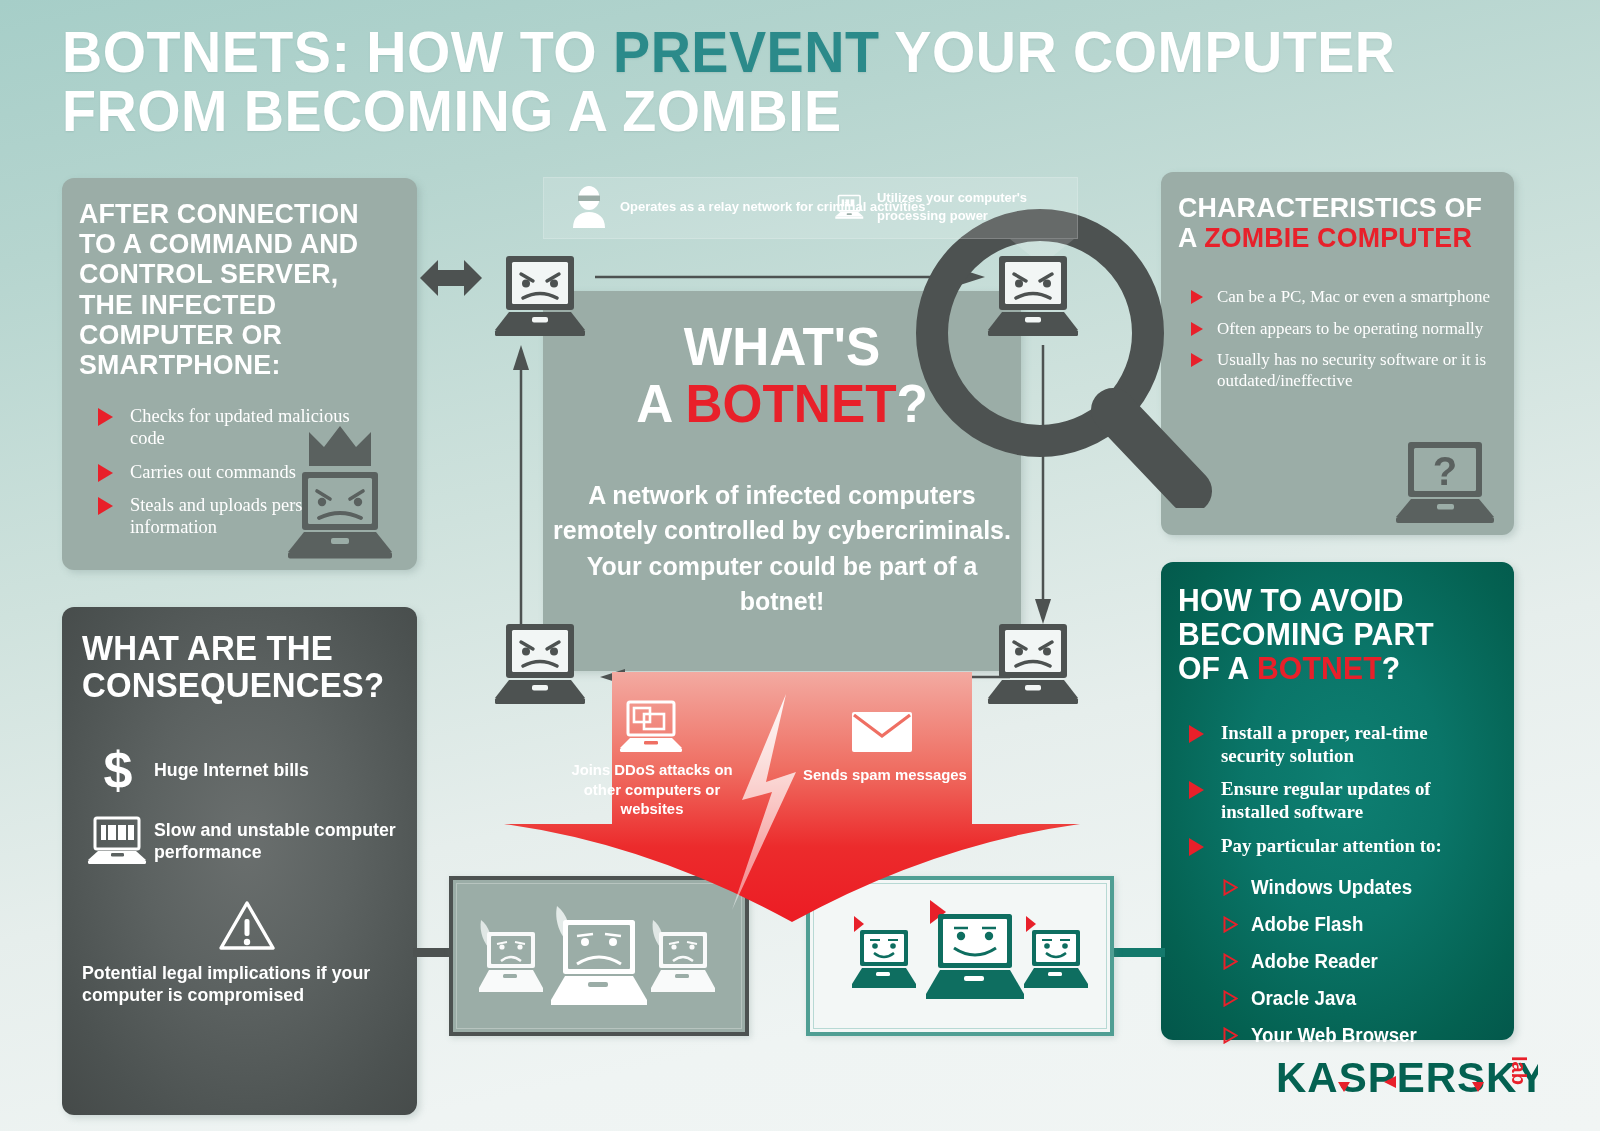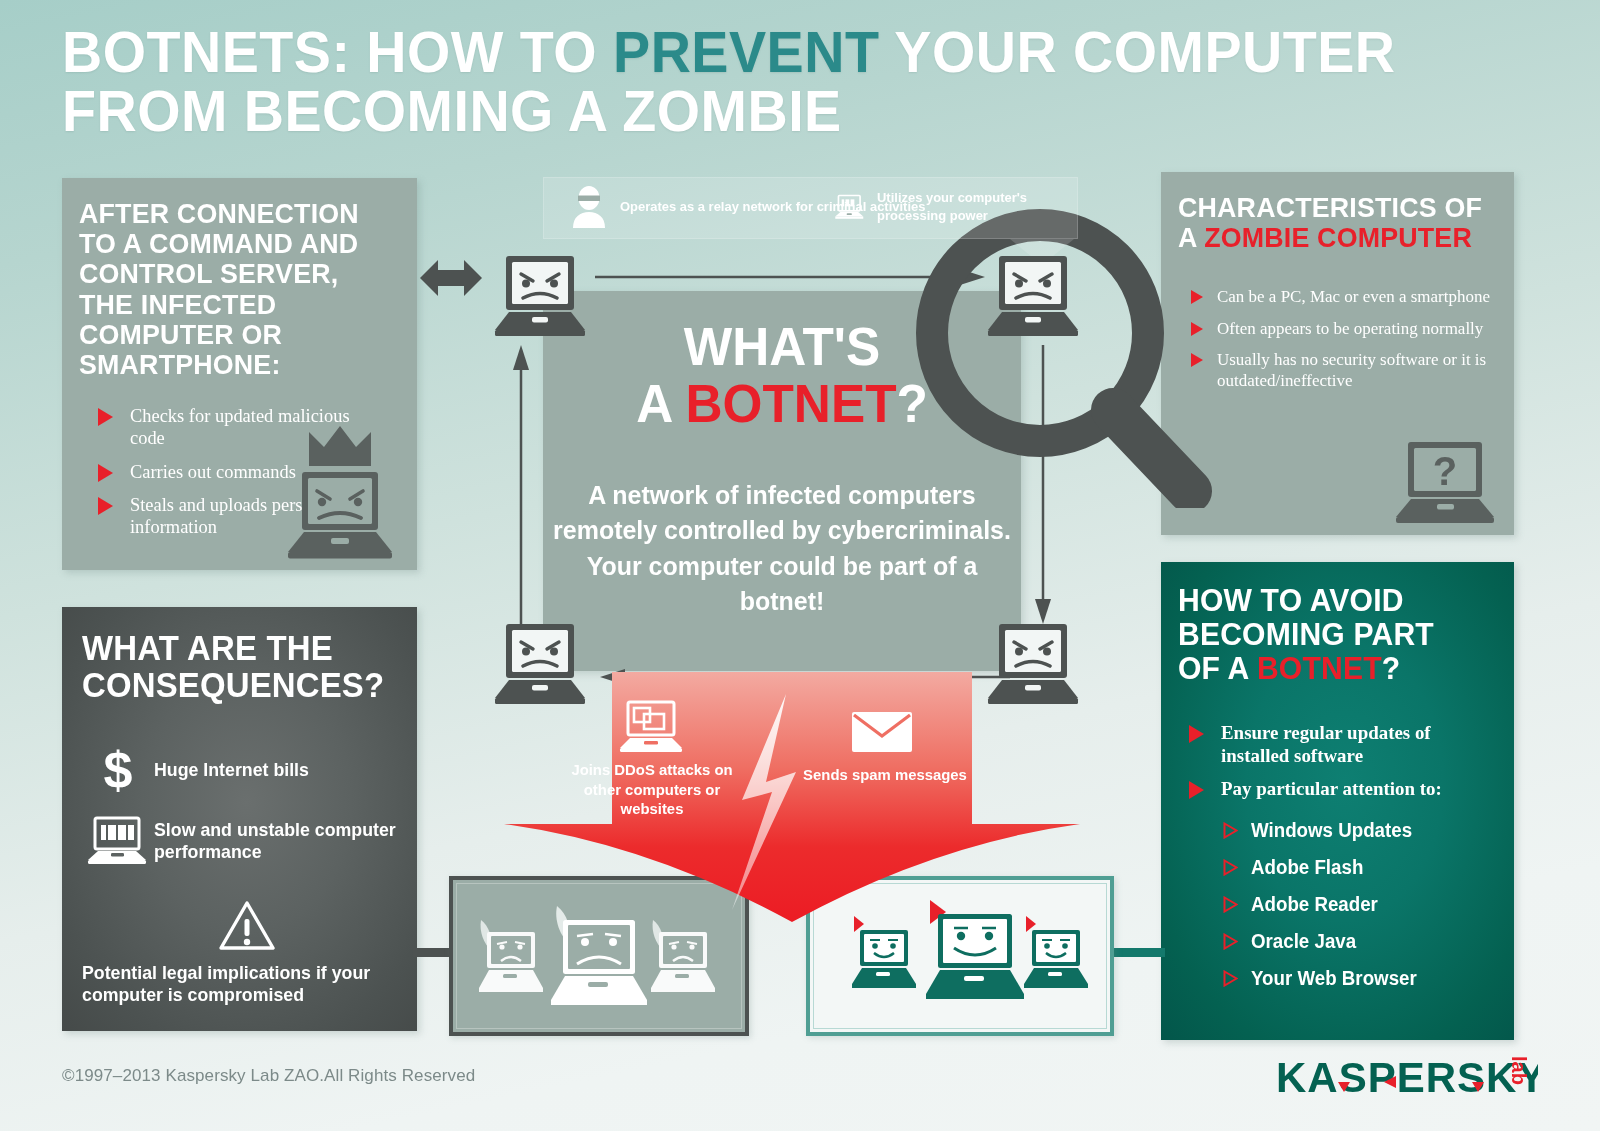--- a/index.html
+++ b/index.html
@@ -26,20 +26,21 @@
     transform-origin: left top;
     text-shadow: 0 1px 2px rgba(90,120,118,.18);
   }
   .title .accent { color: #2b8a8a; }
   .title .l2 { display:block; }
 
   
   .panel {
     position: absolute;
     box-shadow: 3px 3px 7px rgba(110,135,132,.28);
+    border-radius: 12px;
   }
   .panel-head {
     color: #fff;
     font-weight: 700;
     line-height: 1.06;
     letter-spacing: .2px;
     transform: scaleX(0.94);
     transform-origin: left top;
   }
   .panel-head .red { color: #e8202a; }
@@ -114,21 +115,21 @@
   #infobar .ctext { color: #fff; font-size: 13.5px; line-height: 1.32; font-weight: 700;
                     transform: scaleX(0.96); transform-origin: left top; }
   .infotip {
     position: absolute; left: 1010px; top: 239px; width: 0; height: 0;
     border-left: 32px solid transparent; border-right: 32px solid transparent;
     border-top: 26px solid rgba(255,255,255,0.16); z-index: 6;
   }
 
   
   #p4 {
-    left: 62px; top: 607px; width: 355px; height: 424px;
+    left: 62px; top: 607px; width: 355px; height: 508px;
     background: radial-gradient(ellipse at 52% 46%, #6a6f6e 0%, #5c6261 40%, #4c5251 78%, #454a49 100%);
   }
   #p4 .panel-head { font-size: 35px; margin: 22px 0 0 20px; width: 330px; }
   .conseq { position: absolute; left: 20px; top: 135px; width: 330px; }
   .conseq .row { display: flex; align-items: center; margin-bottom: 10px; }
   .conseq .ico { width: 72px; flex: 0 0 72px; display: flex; justify-content: center; align-items: center; }
   .conseq .ctxt { color: #fff; font-size: 18.5px; font-weight: 700; line-height: 1.2;
                   transform: scaleX(0.96); transform-origin: left top; }
 
   
@@ -445,20 +446,24 @@
 
   <div class="panel" id="p5">
     <div class="panel-head">
       <span>HOW TO AVOID</span><br>
       <span>BECOMING PART</span><br>
       <span>OF A </span><span class="red">BOTNET</span><span>?</span>
     </div>
     <ul class="blist">
       <li>
         <span class="tri"></span>
+        <span class="txt">Install a proper, real-time security solution</span>
+      </li>
+      <li>
+        <span class="tri"></span>
         <span class="txt">Ensure regular updates of installed software</span>
       </li>
       <li>
         <span class="tri"></span>
         <span class="txt">Pay particular attention to:</span>
       </li>
     </ul>
     <ul class="sublist">
       <li>
         <svg width="15" height="17" viewBox="0 0 15 17" style="margin-right:13px;flex:0 0 auto;">
@@ -577,21 +582,20 @@
           <circle cx="235" cy="52" r="2.8" fill="#0e6e60"></circle>
         <path d="M212 46 L222 46 M230 46 L240 46" stroke="#0e6e60" stroke-width="2"></path>
         <path d="M216 59 Q226 67 236 59" stroke="#0e6e60" stroke-width="2.4" fill="none"></path>
         <path d="M194 90 L204 74 L248 74 L258 90 Z" fill="#0e6e60"></path>
         <rect x="194" y="90" width="64" height="4" fill="#0e6e60"></rect>
         <rect x="218" y="78" width="14" height="4" rx="1.5" fill="#fff"></rect>
       </g>
     </svg>
   </div>
 
-  <div class="copyright">©1997–2013 Kaspersky Lab ZAO.All Rights Reserved</div>
 
   <svg class="klogo" viewBox="0 0 262 62">
     <text x="0" y="46" font-family="Liberation Sans, sans-serif" font-size="42" font-weight="700" fill="#046151" letter-spacing="1">KASPERSKY</text>
     <polygon points="62,36 74,36 68,46" fill="#e8202a"></polygon>
     <polygon points="120,30 108,36 120,42" fill="#e8202a"></polygon>
     <polygon points="196,36 208,36 202,46" fill="#e8202a"></polygon>
     <g transform="translate(236,10)">
       <text x="0" y="0" font-family="Liberation Sans, sans-serif" font-size="20" font-weight="700" fill="#e8202a" transform="rotate(90)">lab</text>
     </g>
   </svg>

